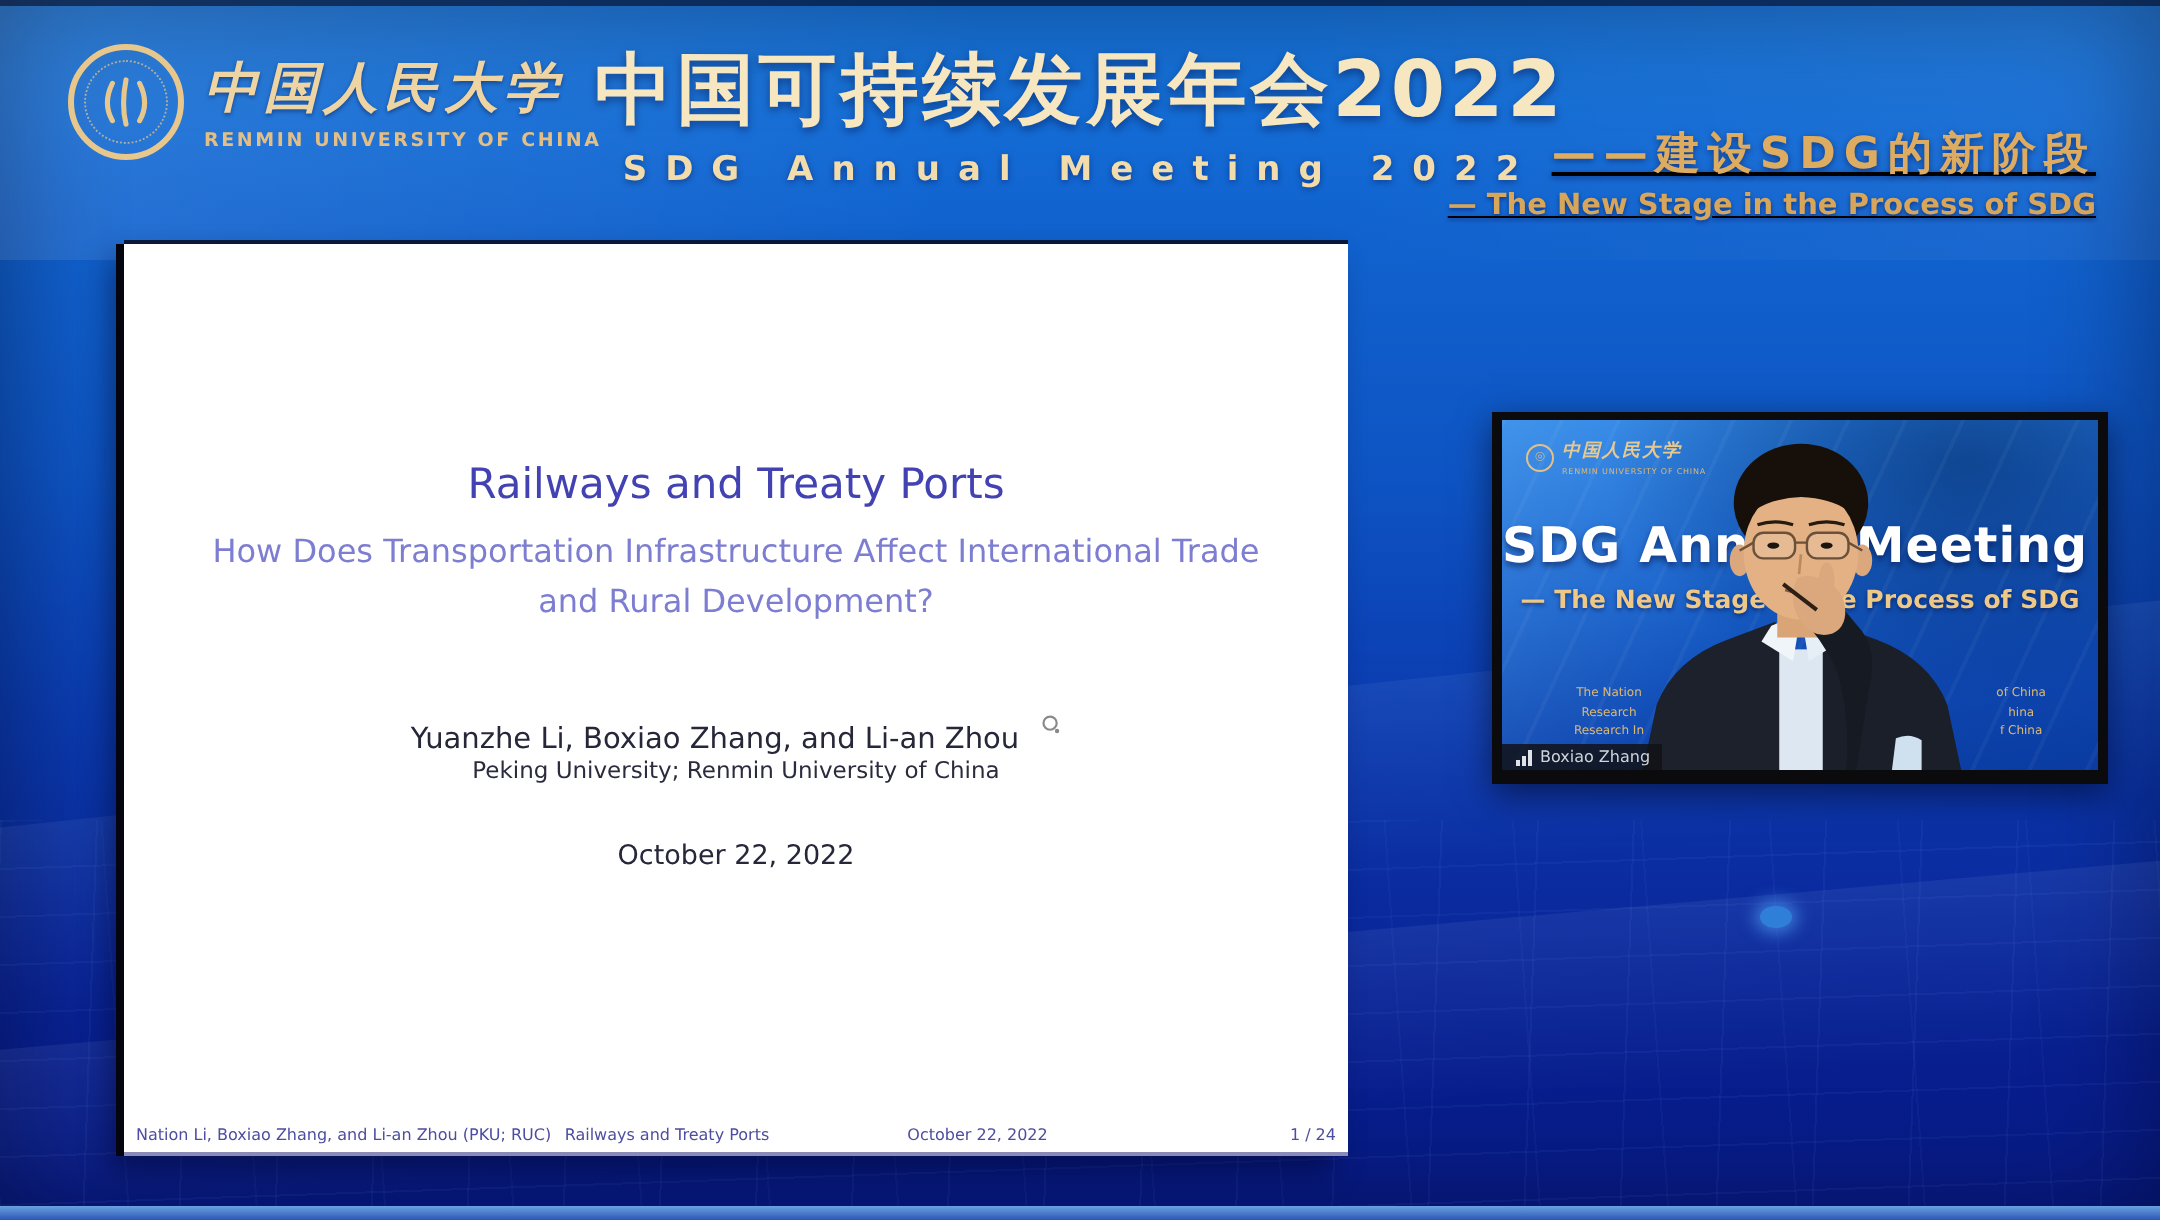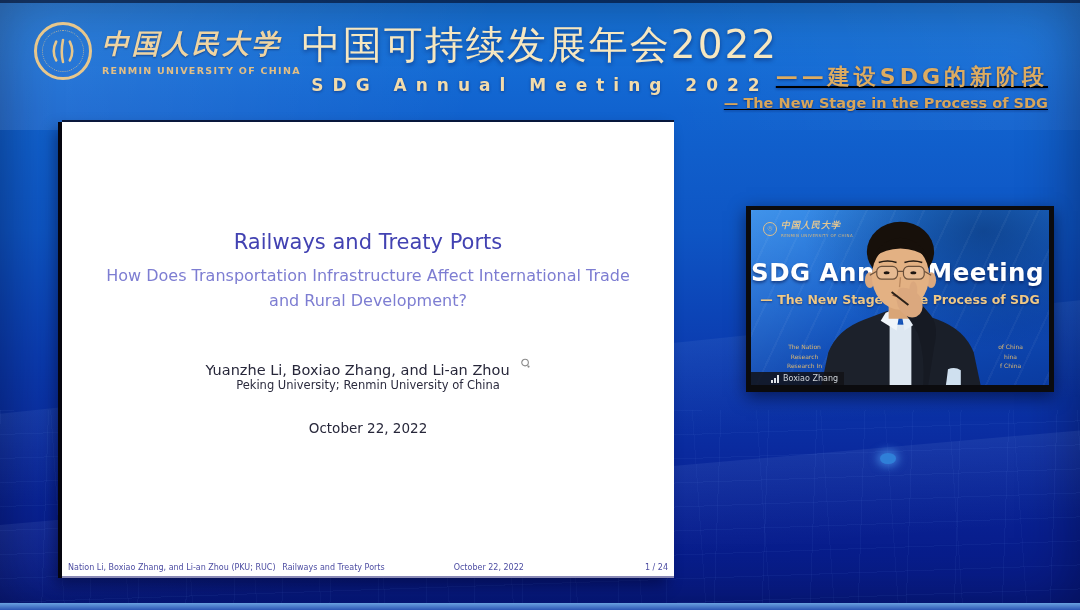--- a/index.html
+++ b/index.html
@@ -28,21 +28,21 @@
     background:linear-gradient(180deg,#6aa2e0,#2c55b5);}
   
   .logo-block{position:absolute;left:34px;top:22px;display:flex;align-items:center;gap:10px;}
   .logo-seal{width:58px;height:58px;border-radius:50%;border:3px solid #e7c78c;box-sizing:border-box;
     display:flex;align-items:center;justify-content:center;position:relative;}
   .logo-seal:after{content:"";position:absolute;inset:5px;border-radius:50%;border:1px dotted rgba(231,199,140,.7);}
   .logo-txt-cn{font-size:27px;font-weight:700;font-style:italic;color:#eed4a2;letter-spacing:3px;
     text-shadow:0 1px 2px rgba(0,0,40,.4);white-space:nowrap;}
   .logo-txt-en{font-size:9.5px;font-weight:700;color:#e3bf85;letter-spacing:1.3px;margin-top:3px;white-space:nowrap;}
   .center-titles{position:absolute;left:50%;top:18px;transform:translateX(-50%);text-align:center;white-space:nowrap;}
-  .title-cn{font-size:39px;font-weight:400;color:#f6e7c0;letter-spacing:2px;text-shadow:0 2px 4px rgba(0,0,50,.4);}
+  .title-cn{font-size:39px;font-weight:700;color:#f6e7c0;letter-spacing:2px;text-shadow:0 2px 4px rgba(0,0,50,.4);}
   .title-en{font-size:17px;font-weight:700;color:#f2dcab;letter-spacing:9px;margin-top:3px;text-shadow:0 1px 3px rgba(0,0,50,.4);}
   .taglines{position:absolute;right:32px;top:62px;text-align:right;white-space:nowrap;text-decoration:underline;}
   .tagline-cn{font-size:22px;font-weight:800;color:#ddac61;letter-spacing:4px;text-shadow:0 1px 3px rgba(0,0,50,.45);}
   .tagline-en{font-size:14.5px;font-weight:700;color:#d7a65b;margin-top:3px;text-shadow:0 1px 2px rgba(0,0,50,.45);}
   
   .slide{position:absolute;left:62px;top:122px;width:612px;height:456px;background:#ffffff;
     box-shadow:-4px 0 0 #05050f,0 -2px 0 rgba(5,5,25,.8),-7px 7px 14px rgba(0,0,30,.45);
     text-align:center;color:#222;}
   .slide-title{margin-top:108px;font-size:21px;color:#4242b2;}
   .slide-sub{margin:10px auto 0;font-size:16px;line-height:1.55;color:#7d7dd2;max-width:535px;}
@@ -74,21 +74,21 @@
   .cam-logo-en{font-size:4px;color:#d9b87e;letter-spacing:.4px;white-space:nowrap;margin-top:1px;}
   .cam-title{position:absolute;left:0;right:0;top:48px;text-align:center;font-size:24.5px;font-weight:800;
     color:#ffffff;letter-spacing:.5px;text-shadow:0 2px 3px rgba(0,10,60,.5);z-index:2;white-space:nowrap;}
   .cam-subtitle{position:absolute;left:0;right:0;top:82px;text-align:center;font-size:12.5px;font-weight:700;
     color:#eec886;text-shadow:0 1px 2px rgba(0,10,60,.5);z-index:2;white-space:nowrap;}
   .cam-smalltext{position:absolute;top:132px;font-size:6px;line-height:1.6;color:#dcb873;z-index:2;text-align:center;}
   .cam-small-left{left:36px;}
   .cam-small-right{right:26px;}
   .person-svg{position:absolute;left:0;top:0;width:100%;height:100%;z-index:3;}
   .name-tag{position:absolute;left:0;bottom:0;z-index:4;display:flex;align-items:center;gap:3px;
-    background:rgba(18,18,22,.85);color:#e8e8e8;font-size:8px;padding:2px 6px 2px 20px;}
+    background:rgba(18,18,22,.85);color:#e8e8e8;font-size:8px;padding:2px 6px 2px 7px;}
   .muted{color:#cfd4da;}
 </style>
 </head>
 <body>
 
 <div class="stage">
 
   <div class="sheen"></div>
   <div class="beam beam1"></div>
   <div class="beam beam2"></div>

